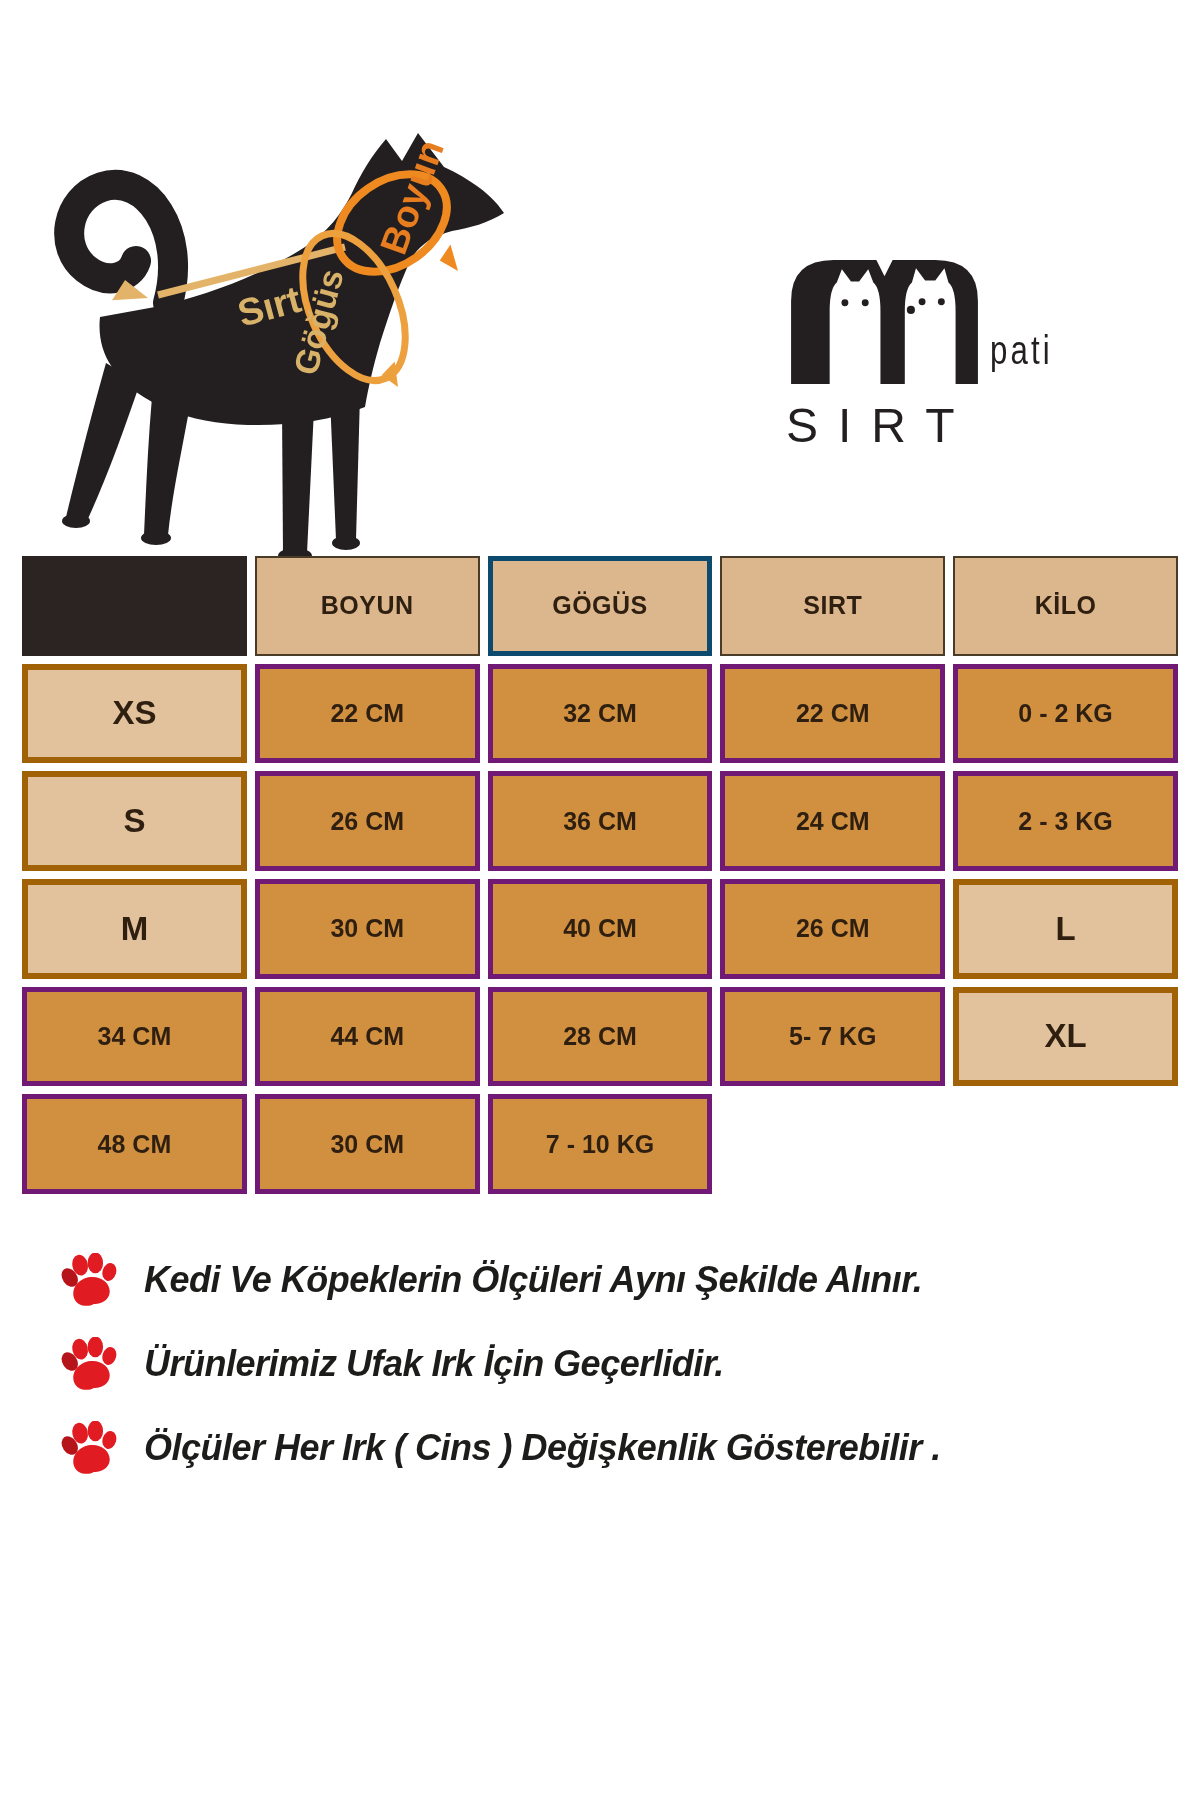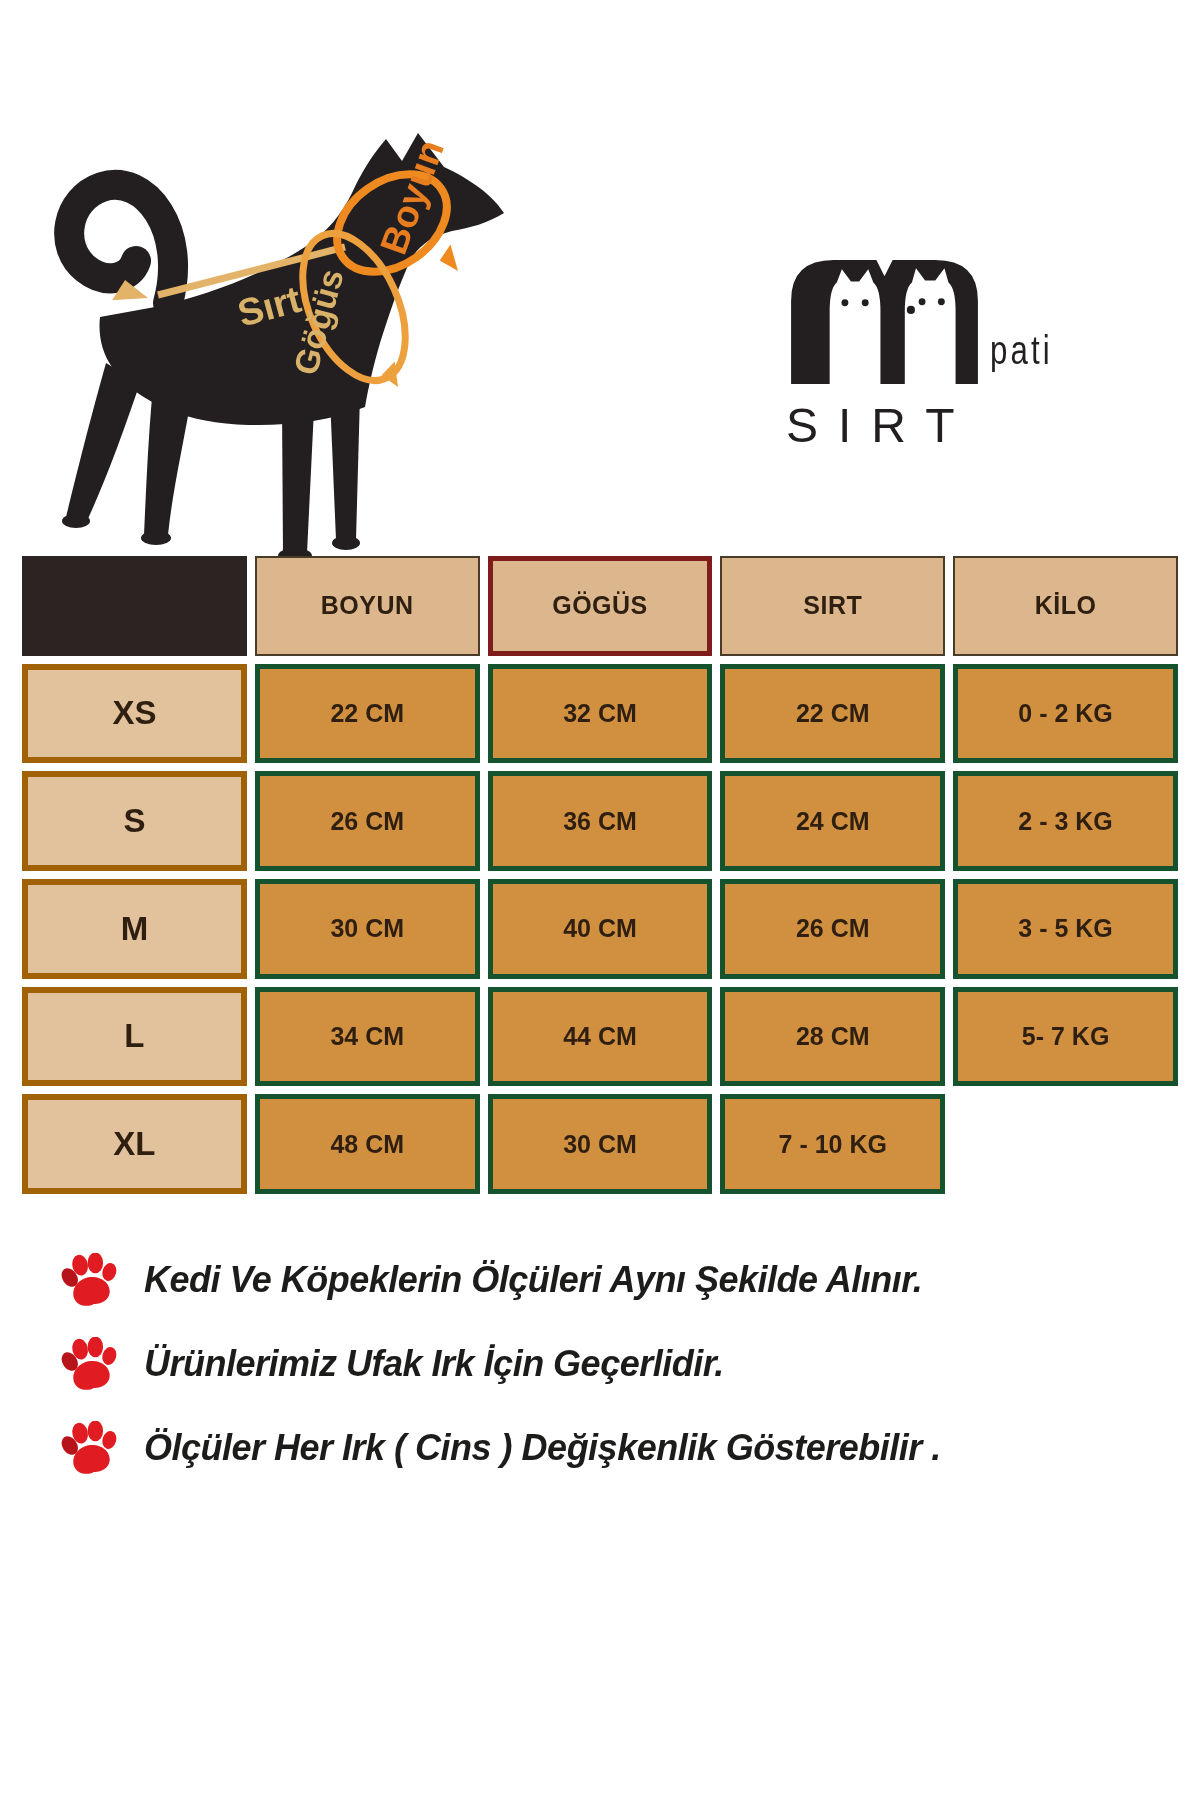--- a/index.html
+++ b/index.html
@@ -17,23 +17,23 @@
                 color:#231f20; letter-spacing:20px; }
 
   
   .size-table { position:absolute; left:22px; top:556px; width:1156px; height:638px;
                 display:grid; grid-template-columns:repeat(5,1fr);
                 grid-template-rows:repeat(6,1fr); gap:8px; }
   .cell { display:flex; align-items:center; justify-content:center;
           font-weight:bold; color:#2f1f10; text-align:center; }
   .cell.corner { background:#2b2422; border:2px solid #2b2422; }
   .cell.head   { background:#dcb78e; border:2px solid #4a3a28; font-size:25px; letter-spacing:0.5px; }
-  .cell.head.strong { border:5px solid #7f1d1d; }
+  .cell.head.strong { border:5px solid #0c4a6e; }
   .cell.size   { background:#e2c29c; border:6px solid #a16207; font-size:33px; }
-  .cell.data   { background:#d19040; border:5px solid #14532d; font-size:25px; }
+  .cell.data   { background:#d19040; border:5px solid #701a75; font-size:25px; }
 
   
   .notes { position:absolute; left:60px; top:1252px; width:1100px; }
   .note { display:flex; align-items:center; gap:26px; height:56px; margin-bottom:28px; }
   .paw { width:58px; height:54px; flex:0 0 58px; }
   .note-text { font-size:36px; font-weight:bold; color:#1c1c1a; letter-spacing:-0.5px;
                white-space:nowrap;font-style:italic; }
 </style>
 </head>
 <body>
@@ -129,21 +129,20 @@
     <div class="cell size">S</div>
     <div class="cell data">26 CM</div>
     <div class="cell data">36 CM</div>
     <div class="cell data">24 CM</div>
     <div class="cell data">2 - 3 KG</div>
 
     <div class="cell size">M</div>
     <div class="cell data">30 CM</div>
     <div class="cell data">40 CM</div>
     <div class="cell data">26 CM</div>
-    <div class="cell data">3 - 5 KG</div>
 
     <div class="cell size">L</div>
     <div class="cell data">34 CM</div>
     <div class="cell data">44 CM</div>
     <div class="cell data">28 CM</div>
     <div class="cell data">5- 7 KG</div>
 
     <div class="cell size">XL</div>
     <div class="cell data">48 CM</div>
     <div class="cell data">30 CM</div>

